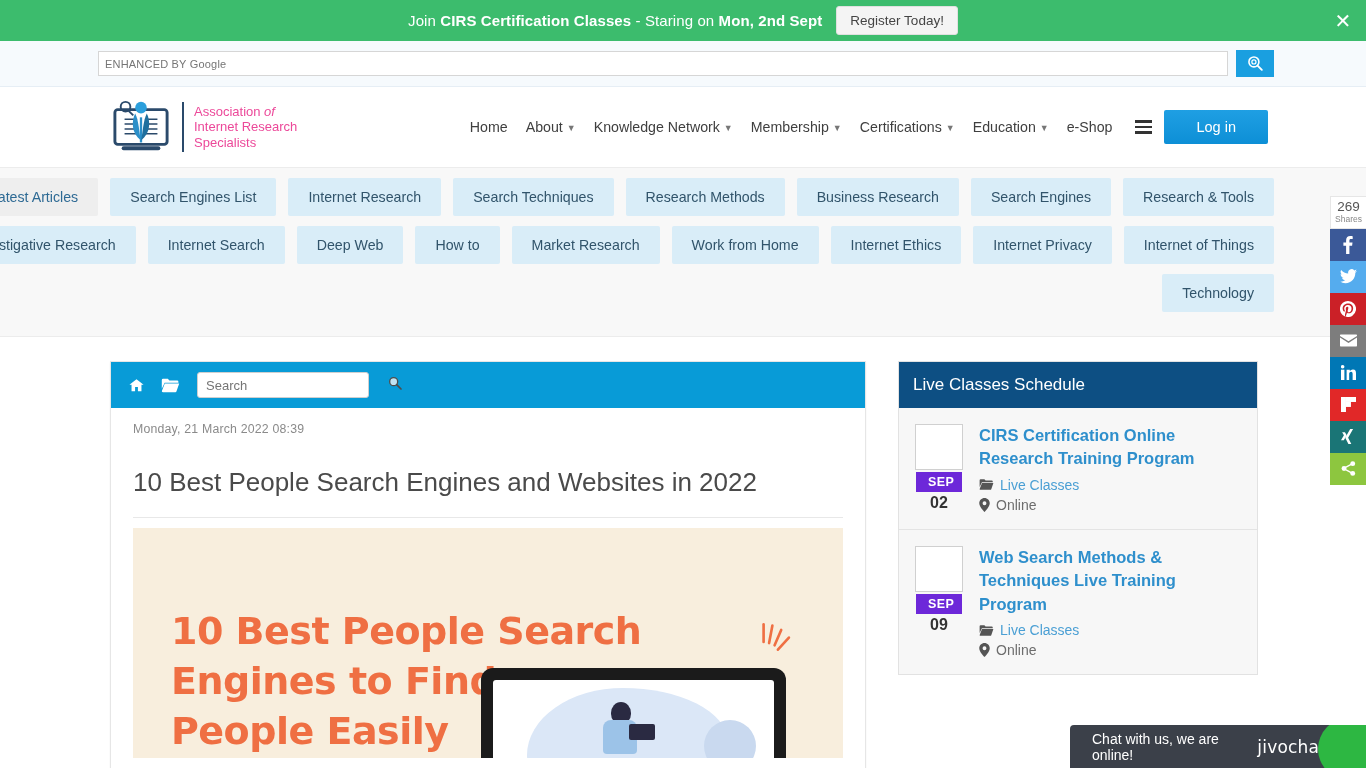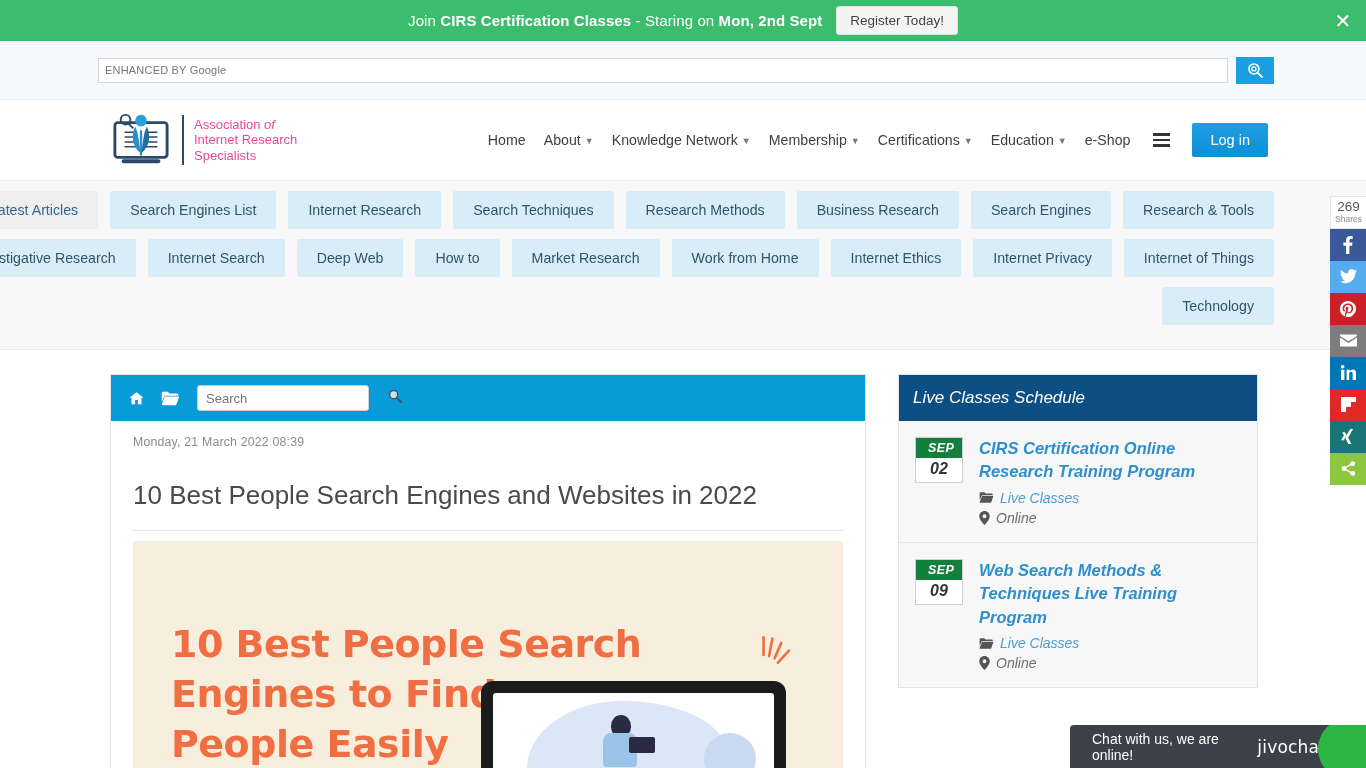--- a/index.html
+++ b/index.html
@@ -36,21 +36,21 @@
   .promo-close {
     position: absolute; right: 10px; top: 50%; transform: translateY(-50%);
     width: 26px; height: 26px;
     display: flex; align-items: center; justify-content: center;
     color: #fff; font-size: 20px; line-height: 1; cursor: pointer;
     font-weight: 300;
   }
 
   
   .gsearch-strip {
-    height: 59px;
+    height: 46px;
     background: #f6fafd;
     border-bottom: 1px solid #e6eef5;
     display: flex; align-items: center;
     padding: 0 92px 0 98px;
   }
   .gsearch-input {
     flex: 1;
     height: 25px;
     border: 1px solid #d6d6d6;
     background: #fff;
@@ -97,24 +97,24 @@
     color: #3f3f3f; padding: 0 9px; cursor: pointer; white-space: nowrap;
     font-weight: 400;
   }
   .nav-caret { font-size: 9px; color: #777; position: relative; top: 1px; }
   .nav-burger {
     display: inline-flex; flex-direction: column; gap: 3px;
     margin-left: 12px; cursor: pointer; padding: 2px;
   }
   .nav-burger span { display: block; width: 17px; height: 2.6px; background: #333; }
   .login-btn {
-    margin-left: 20px;
+    margin-left: 10px;
     background: linear-gradient(180deg,#1f9fe3 0%,#0d8fd6 100%);
     color: #fff; border: none; border-radius: 2px;
-    font-size: 14.5px; padding: 9px 18px; cursor: pointer;
+    font-size: 14.5px; padding: 9px 32px; cursor: pointer;
     font-family: "Liberation Sans", sans-serif;
   }
 
   
   .pill-bar {
     background: #f8f8f8;
     border-bottom: 1px solid #ececec;
     padding: 10px 92px 14px 72px;
     min-height: 122px;
   }
@@ -225,40 +225,41 @@
   .hero-globe {
     position: absolute; right: 18px; top: 40px; width: 52px; height: 52px;
     background: #c9d9ef; border-radius: 50%;
   }
   .hero-spark {
     position: absolute; right: 46px; top: 92px; width: 44px; height: 44px;
   }
 
   
   .sidebar-col { width: 360px; }
-  .widget { border: 1px solid #e2e2e2; background: #f7f7f7; font-style: italic; }
+  .widget { border: 1px solid #e2e2e2; background: #f7f7f7; }
   .widget-head {
     background: #0d4f83; color: #fff;
     font-size: 17px; padding: 13px 14px;
   }
   .event {
     display: flex; gap: 16px;
     padding: 16px 14px 16px 16px;
     border-bottom: 1px solid #e4e4e4;
   }
   .event:last-child { border-bottom: none; }
   .date-badge {
     width: 48px; flex: none; text-align: center;
     border: 1px solid #d0d0d0; background: #fff;
     height: 46px;
   }
   .date-mon {
-    background: #15803d; color: #fff;
+    background: #6d28d9; color: #fff;
     font-size: 12.5px; font-weight: bold; padding: 3px 12px;
     letter-spacing: .4px;
+    margin-top: 47px;
   }
   .date-day { font-size: 16px; font-weight: bold; color: #333; padding: 2px 0; }
   .event-body { flex: 1; }
   .event-title {
     color: #2e8fcc; font-size: 16.5px; font-weight: bold;
     line-height: 1.42; text-decoration: none; display: block;
     margin-bottom: 6px;
   }
   .event-meta {
     display: flex; align-items: center; gap: 6px;

